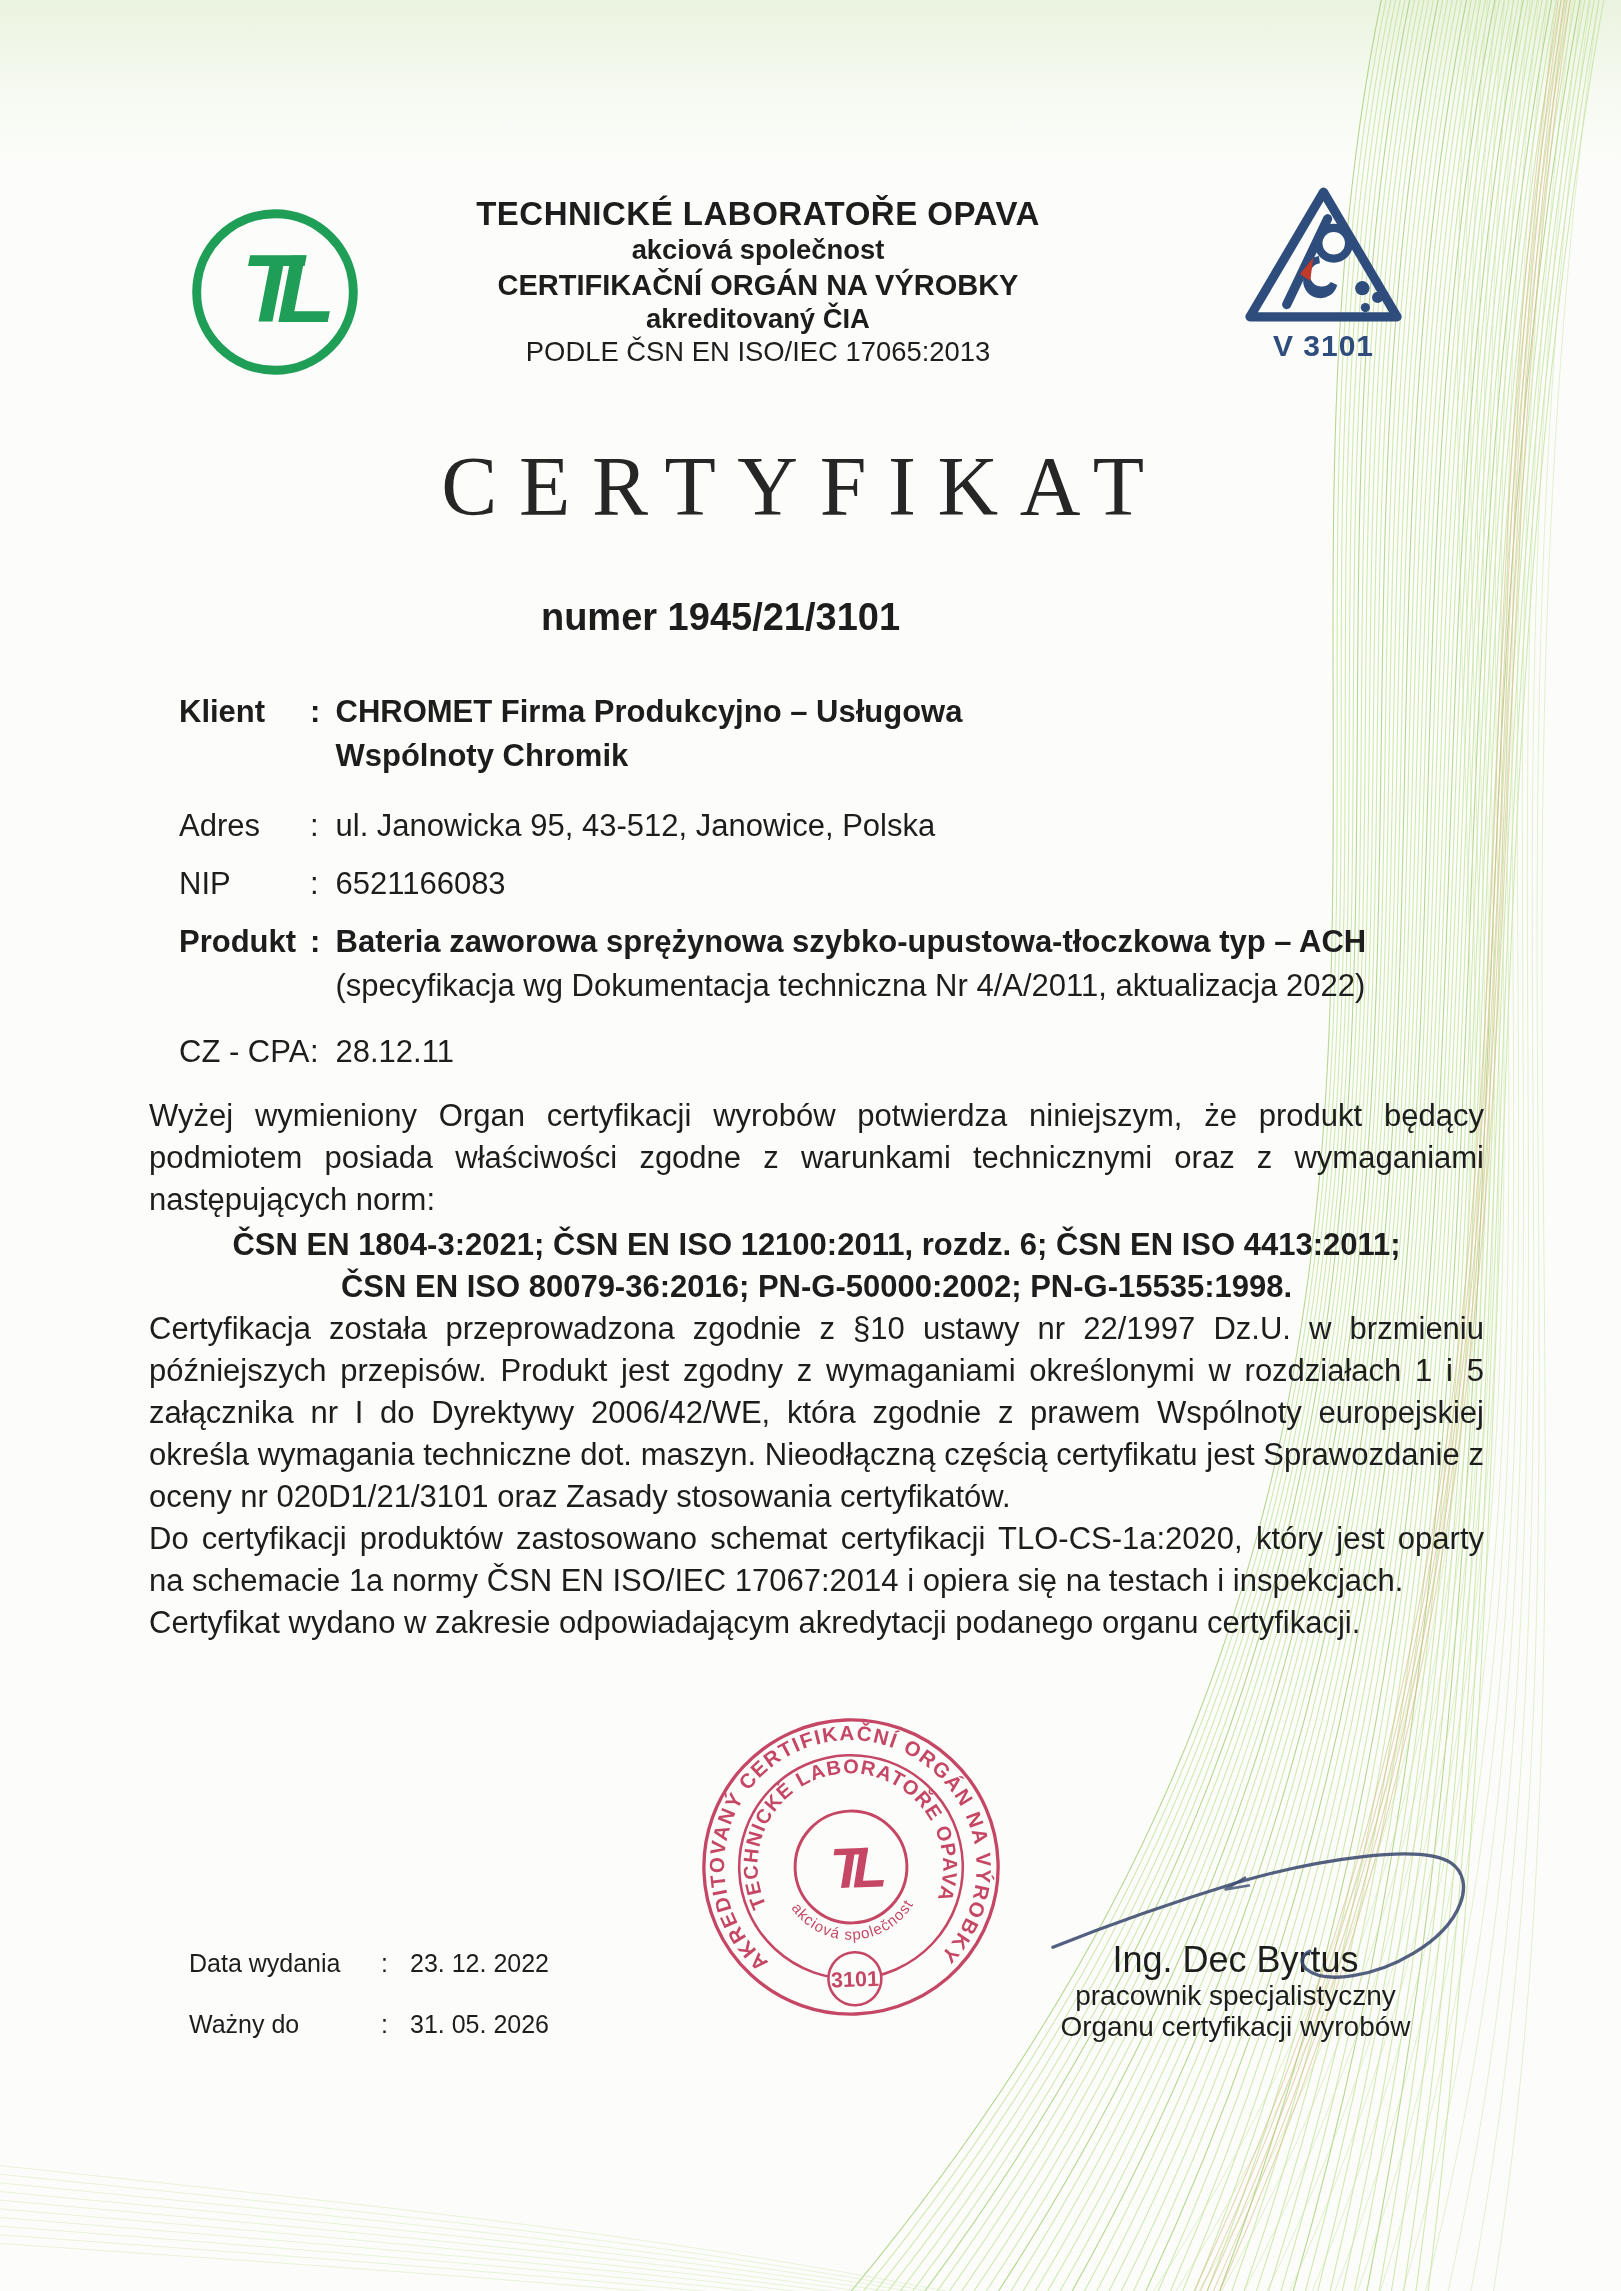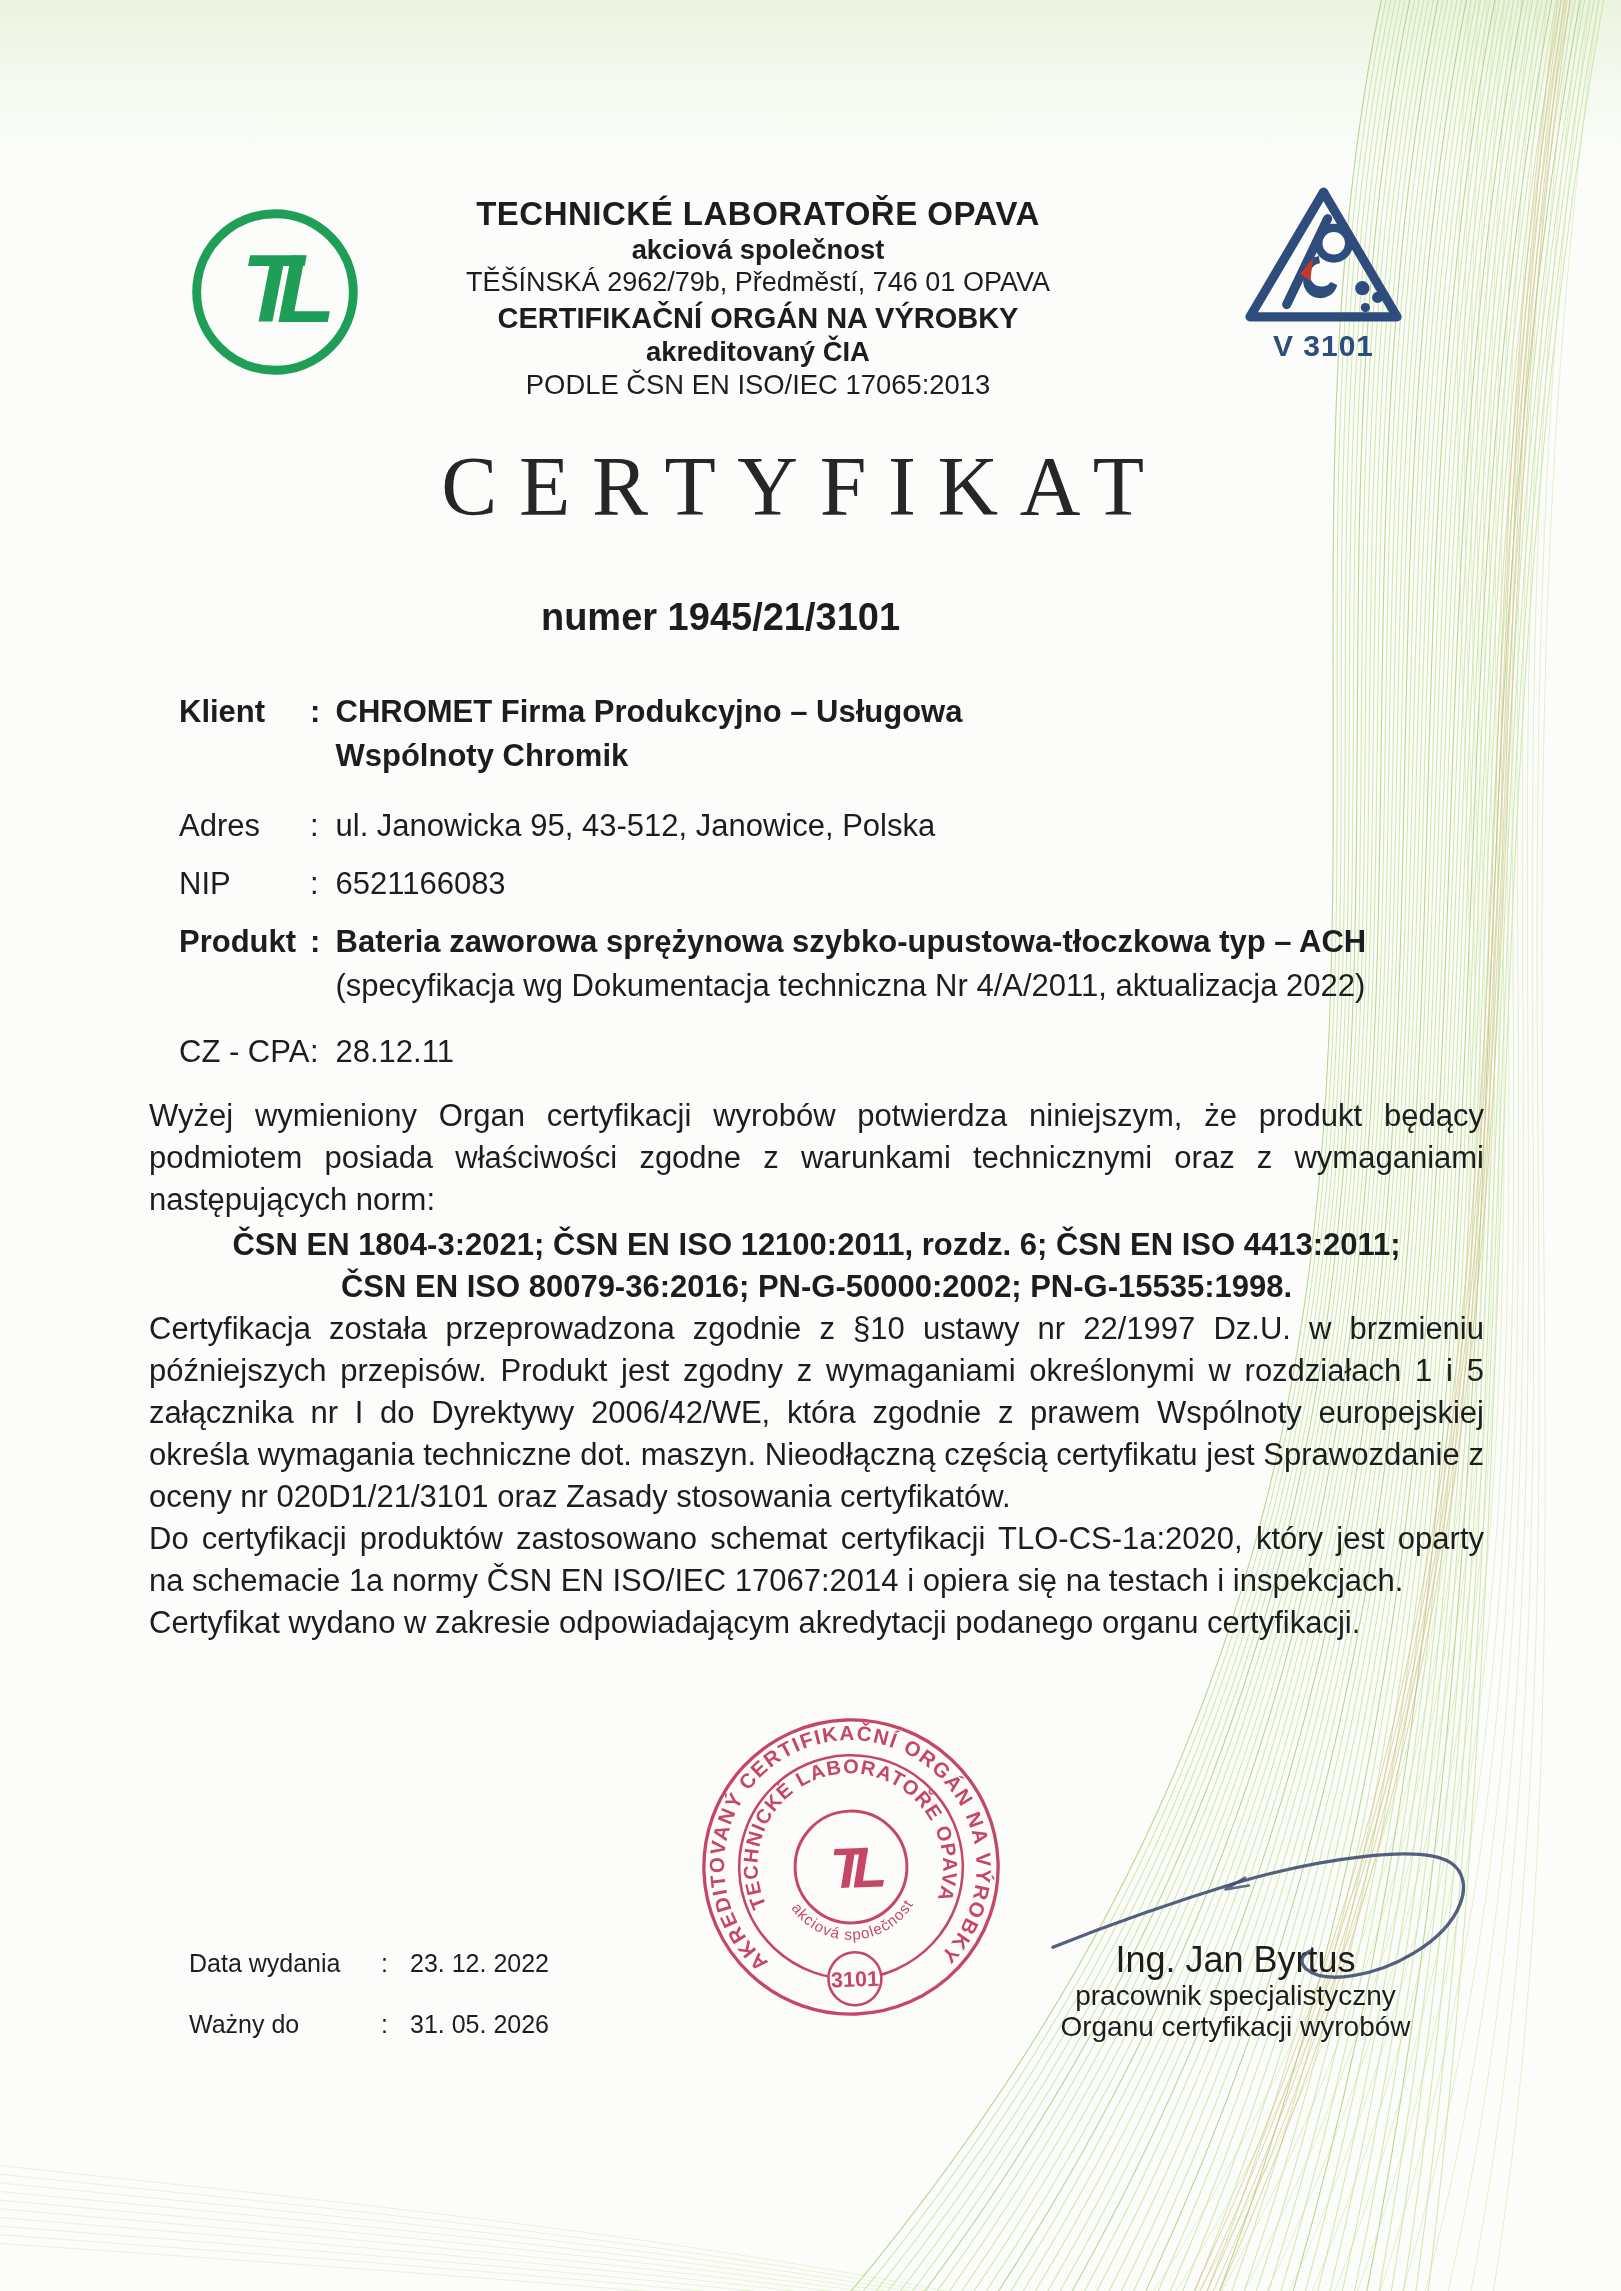--- a/index.html
+++ b/index.html
@@ -139,21 +139,20 @@
   <div class="tl-logo">
     <svg viewBox="0 0 100 100" width="178" height="178">
       <circle cx="50" cy="50" r="44" fill="none" stroke="#1f9e57" stroke-width="5"></circle>
       <text x="51" y="67" text-anchor="middle" font-family="Liberation Sans, sans-serif" font-size="54" font-weight="bold" font-style="italic" letter-spacing="-13" fill="#1f9e57">TL</text>
     </svg>
   </div>
 
   <div class="header-text">
     <div class="ht1">TECHNICKÉ LABORATOŘE OPAVA</div>
     <div class="ht2">akciová společnost</div>
-    <div class="ht3">TĚŠÍNSKÁ 2962/79b, Předměstí, 746 01 OPAVA</div>
     <div class="ht4">CERTIFIKAČNÍ ORGÁN NA VÝROBKY</div>
     <div class="ht5">akreditovaný ČIA</div>
     <div class="ht6">PODLE ČSN EN ISO/IEC 17065:2013</div>
   </div>
 
   <div class="cia-logo">
     <svg viewBox="0 0 160 140">
       <path d="M80,8 L152,130 L8,130 Z" fill="none" stroke="#2e4d7c" stroke-width="9" stroke-linejoin="round"></path>
       <path d="M44,118 L84,34" fill="none" stroke="#2e4d7c" stroke-width="9" stroke-linecap="round"></path>
       <circle cx="90" cy="58" r="15" fill="none" stroke="#2e4d7c" stroke-width="8"></circle>
@@ -233,21 +232,21 @@
       <text x="157" y="177" text-anchor="middle" font-family="Liberation Sans, sans-serif" font-size="58" font-weight="bold" font-style="italic" letter-spacing="-13" fill="#c13a5a">TL</text>
       <text font-family="Liberation Sans, sans-serif" font-size="15.5" fill="#c13a5a" letter-spacing="1">
         <textPath href="#arcBottom" startOffset="50%" text-anchor="middle">akciová společnost</textPath>
       </text>
       <circle cx="156" cy="270" r="27" fill="#fcfdfa" stroke="#c13a5a" stroke-width="2.6"></circle>
       <text x="156" y="278" text-anchor="middle" font-family="Liberation Sans, sans-serif" font-size="22" font-weight="bold" fill="#c13a5a">3101</text>
     </svg>
   </div>
 
   <div class="sig-block">
-    <div class="sig-name">Ing. Jan Byrtus</div>
+    <div class="sig-name">Ing. Dec Byrtus</div>
     <div class="sig-role">pracownik specjalistyczny</div>
     <div class="sig-role">Organu certyfikacji wyrobów</div>
   </div>
 
   <svg class="sig-stroke" viewBox="0 0 520 205">
     <path d="M62,142 C112,122 172,100 250,76 C332,52 438,36 468,56 C494,74 480,118 430,148 C392,171 340,181 320,164 C313,157 316,150 324,146" fill="none" stroke="#3c4a70" stroke-width="3.4" stroke-linecap="round" opacity="0.88"></path>
     <path d="M238,83 l20,-12 M238,83 l24,-4" fill="none" stroke="#3c4a70" stroke-width="2.6" stroke-linecap="round" opacity="0.8"></path>
   </svg>
 
   <div class="dates">

